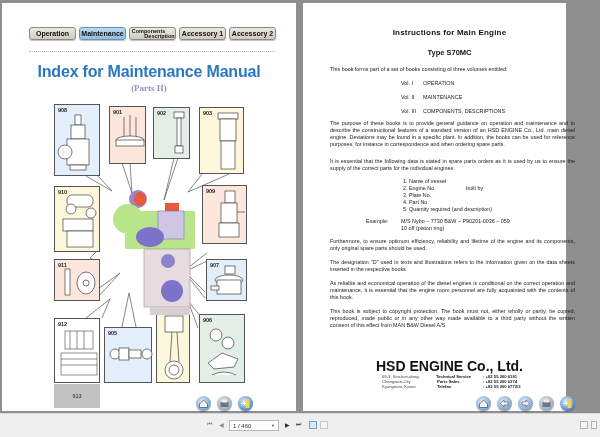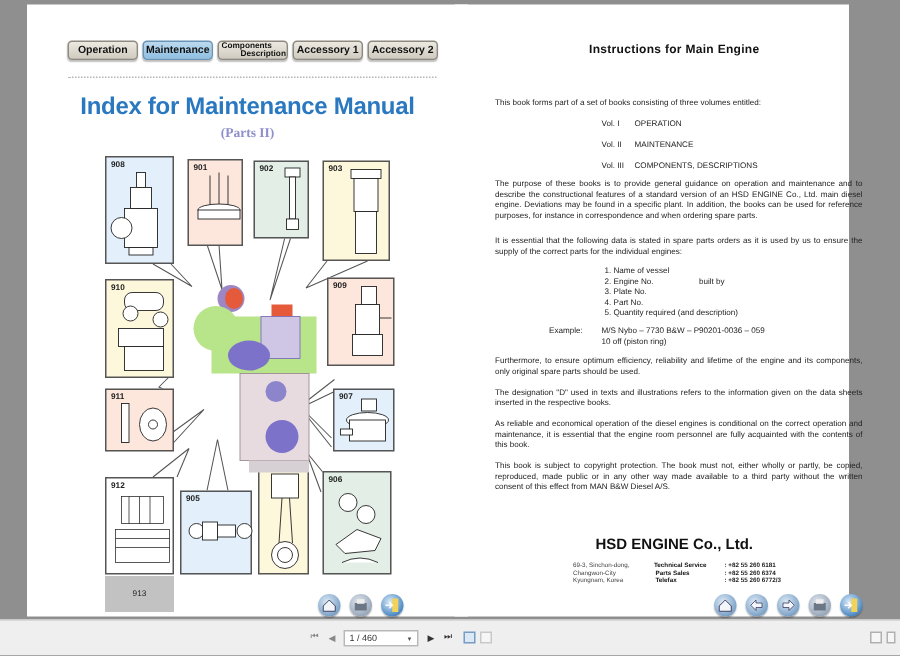--- a/index.html
+++ b/index.html
@@ -1,20 +1,20 @@
 <!DOCTYPE html>
 <html><head>
 <meta charset="utf-8">
 <style>
   * { box-sizing: border-box; margin: 0; padding: 0; }
   html, body { width: 600px; height: 437px; overflow: hidden; }
   body { background: #8f8f8f; position: relative; font-family: "Liberation Sans", sans-serif; }
 
   .page { position: absolute; background: #fff; top: 3px; height: 408px; }
-  .page-left { left: 18px; width: 294px; }
+  .page-left { left: 2px; width: 294px; }
   .page-right { left: 303px; width: 263px; }
 
   
   .tabs { position: absolute; top: 24px; left: 27px; display: flex; gap: 3px; }
   .tab {
     height: 13px; border-radius: 3px; border: 1px solid #8f8a80;
     background: linear-gradient(#ece9e1, #cfcbc0);
     font-size: 7px; font-weight: bold; color: #111;
     display: flex; align-items: center; justify-content: center;
     box-shadow: 0 1px 1px rgba(0,0,0,0.25);
@@ -44,21 +44,21 @@
   .r-title { position: absolute; top: 25px; width: 293px; text-align: center; font-size: 8px; font-weight: bold; color: #111; letter-spacing: 0.2px; }
   .r-type { position: absolute; top: 45px; width: 293px; text-align: center; font-size: 7.5px; font-weight: bold; color: #111; }
   .txt { position: absolute; font-size: 5.4px; color: #222; line-height: 7px; }
   .para { left: 27px; width: 245px; text-align: justify; }
   .vol-line { left: 98px; }
   .vol-line .lbl { display: inline-block; width: 22px; }
   .list-item { left: 100px; }
   .ex-label { left: 63px; }
   .ex-val { left: 98px; }
 
-  .company { position: absolute; top: 355px; width: 293px; text-align: center; font-size: 10px; font-weight: bold; color: #111; }
+  .company { position: absolute; top: 355px; width: 293px; text-align: center; font-size: 14px; font-weight: bold; color: #111; }
   .addr { position: absolute; left: 79px; top: 371px; font-size: 4.2px; color: #444; line-height: 5px; }
   .contact-lbl { position: absolute; left: 133px; top: 371px; font-size: 4.2px; font-weight: bold; color: #111; line-height: 5px; }
   .contact-val { position: absolute; left: 180px; top: 371px; font-size: 4.2px; font-weight: bold; color: #222; line-height: 5px; }
 
   
   .nav-icons { position: absolute; display: flex; gap: 6px; }
   .nav-icon { width: 15px; height: 15px; border-radius: 50%; position: relative;
     background: radial-gradient(circle at 40% 35%, #dbe9f6, #7fa4c8 70%, #4d77a3);
     box-shadow: 0 1px 1px rgba(0,0,0,0.3); }
   .nav-icon svg { position: absolute; left: 0; top: 0; }
@@ -289,20 +289,21 @@
       <svg width="15" height="15">
           <rect x="7.5" y="3" width="4" height="9" fill="#f2d35a"></rect>
           <path d="M3,7.5 L7,7.5 M5.5,5.5 L7.5,7.5 L5.5,9.5" stroke="#fff" stroke-width="1" fill="none"></path>
         </svg>
     </div>
   </div>
 </div>
 
 <div class="page page-right">
   <div class="r-title">Instructions for Main Engine</div>
+  <div class="r-type">Type S70MC</div>
 
   <div class="txt para" style="top:63px">This book forms part of a set of books consisting of three volumes entitled:</div>
 
   <div class="txt vol-line" style="top:77px"><span class="lbl">Vol. I</span><span>OPERATION</span></div>
   <div class="txt vol-line" style="top:91px"><span class="lbl">Vol. II</span><span>MAINTENANCE</span></div>
   <div class="txt vol-line" style="top:105px"><span class="lbl">Vol. III</span><span>COMPONENTS, DESCRIPTIONS</span></div>
 
   <div class="txt para" style="top:117px">The purpose of these books is to provide general guidance on operation and maintenance and to describe the constructional features of a standard version of an HSD ENGINE Co., Ltd. main diesel engine. Deviations may be found in a specific plant. In addition, the books can be used for reference purposes, for instance in correspondence and when ordering spare parts.</div>
   <div class="txt para" style="top:155px">It is essential that the following data is stated in spare parts orders as it is used by us to ensure the supply of the correct parts for the individual engines:</div>
 

